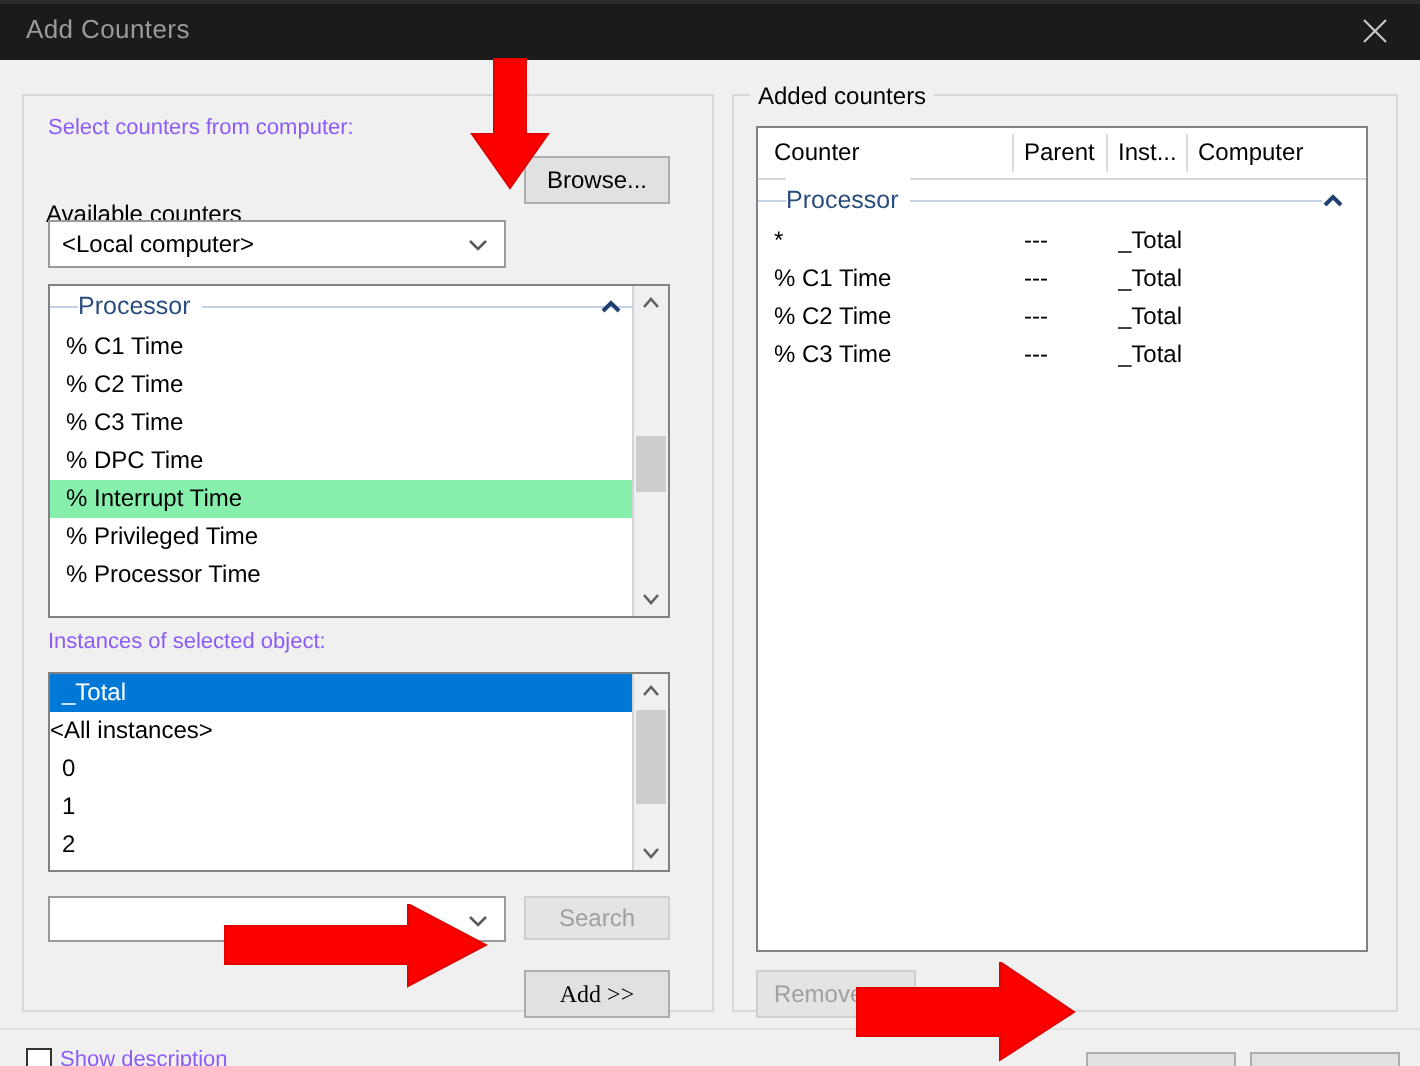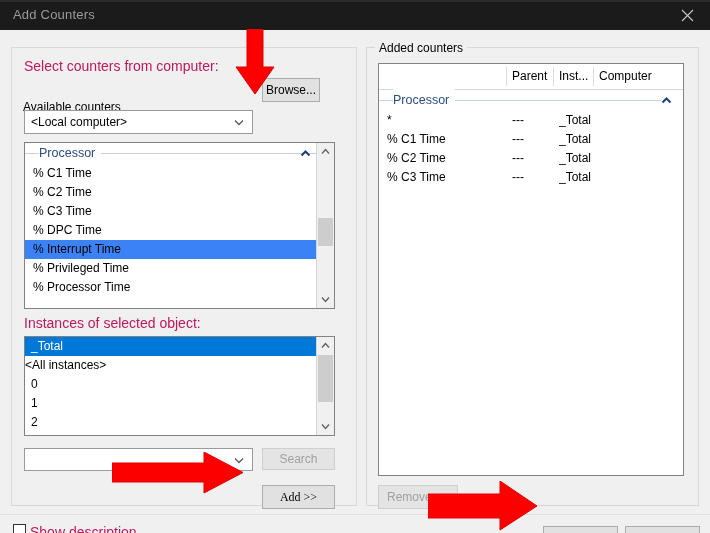--- a/index.html
+++ b/index.html
@@ -40,21 +40,21 @@
     background:transparent;
   }
   .group-label{
     position:absolute;
     background:#f0f0f0;
     padding:0 4px;
     font-size:12px;color:#000;
     white-space:nowrap;
   }
   .lbl{
-    position:absolute;font-size:14px;color:#be185d;white-space:nowrap;
+    position:absolute;font-size:11px;color:#8b5cf6;white-space:nowrap;
   }
 
   
   .combo{
     position:absolute;
     background:#fff;border:1px solid #9a9a9a;
     box-sizing:border-box;
   }
   .combo .ctext{
     position:absolute;left:6px;top:50%;transform:translateY(-50%);
@@ -81,21 +81,21 @@
   .listbox{
     position:absolute;
     background:#fff;border:1px solid #828282;
     box-sizing:border-box;overflow:hidden;
   }
   .lrow{
     position:relative;height:19px;line-height:19px;
     padding-left:8px;font-size:12px;color:#000;
     white-space:nowrap;overflow:hidden;
   }
-  .lrow.hl{background:#3b82f6;}
+  .lrow.hl{background:#86efac;}
   .lrow.sel{background:#0078d7;color:#fff;padding-left:6px;}
 
   
   .cathdr{
     position:relative;height:21px;line-height:21px;
     font-size:12.5px;color:#2a4d7f;
     white-space:nowrap;overflow:hidden;
   }
   .cathdr .cname{position:absolute;left:14px;top:0;background:#fff;padding-right:6px;z-index:2;}
   .cathdr .crule{position:absolute;left:0;right:0;top:10px;height:1px;background:#c3d2e4;z-index:1;}
@@ -163,21 +163,21 @@
 
   <div class="combo" style="left:24px;top:48px;width:229px;height:24px;margin-top:32px;">
     <span class="ctext">&lt;Local computer&gt;</span>
     <span class="carrow">
       <svg width="12" height="12" viewBox="0 0 12 12">
           <polyline class="chev" points="2,4.5 6,8.5 10,4.5"></polyline>
         </svg>
     </span>
   </div>
 
-  <div class="btn" style="left:262px;top:48px;width:58px;height:24px;">Browse...</div>
+  <div class="btn" style="left:262px;top:48px;width:73px;height:24px;">Browse...</div>
 
   <div class="listbox" style="left:24px;top:112px;width:311px;height:167px;">
     <div style="position:absolute;left:0;top:0;right:17px;bottom:0;overflow:hidden;">
       <div class="cathdr">
         <span class="crule"></span>
         <span class="cname">Processor</span>
         <span class="cchev">
           <svg width="11" height="9" viewBox="0 0 11 9">
               <polyline points="1.5,6.5 5.5,2.5 9.5,6.5" fill="none" stroke="#1f3f73" stroke-width="2"></polyline>
             </svg>
@@ -246,20 +246,21 @@
   </div>
   <div class="btn disabled" style="left:262px;top:418px;width:73px;height:22px;">Search</div>
 
   <div class="btn" style="left:262px;top:455px;width:73px;height:24px;font-family:Liberation Serif, serif;">Add &gt;&gt;</div>
 
   <div class="groupbox" style="left:366px;top:17px;width:331px;height:457px;"></div>
   <div class="group-label" style="left:375px;top:11px;">Added counters</div>
 
   <div class="listbox" style="left:378px;top:33px;width:306px;height:413px;">
     <div class="tbl-head">
+      <div class="th" style="left:8px;width:125px;">Counter</div>
       <div class="thsep" style="left:127px;"></div>
       <div class="th" style="left:133px;width:45px;">Parent</div>
       <div class="thsep" style="left:174px;"></div>
       <div class="th" style="left:180px;width:38px;">Inst...</div>
       <div class="thsep" style="left:214px;"></div>
       <div class="th" style="left:220px;width:80px;">Computer</div>
     </div>
     <div style="position:absolute;left:0;top:25px;right:0;bottom:0;overflow:hidden;">
       <div class="cathdr" style="height:22px;line-height:22px;">
         <span class="crule" style="left:0;right:22px;top:11px;"></span>

